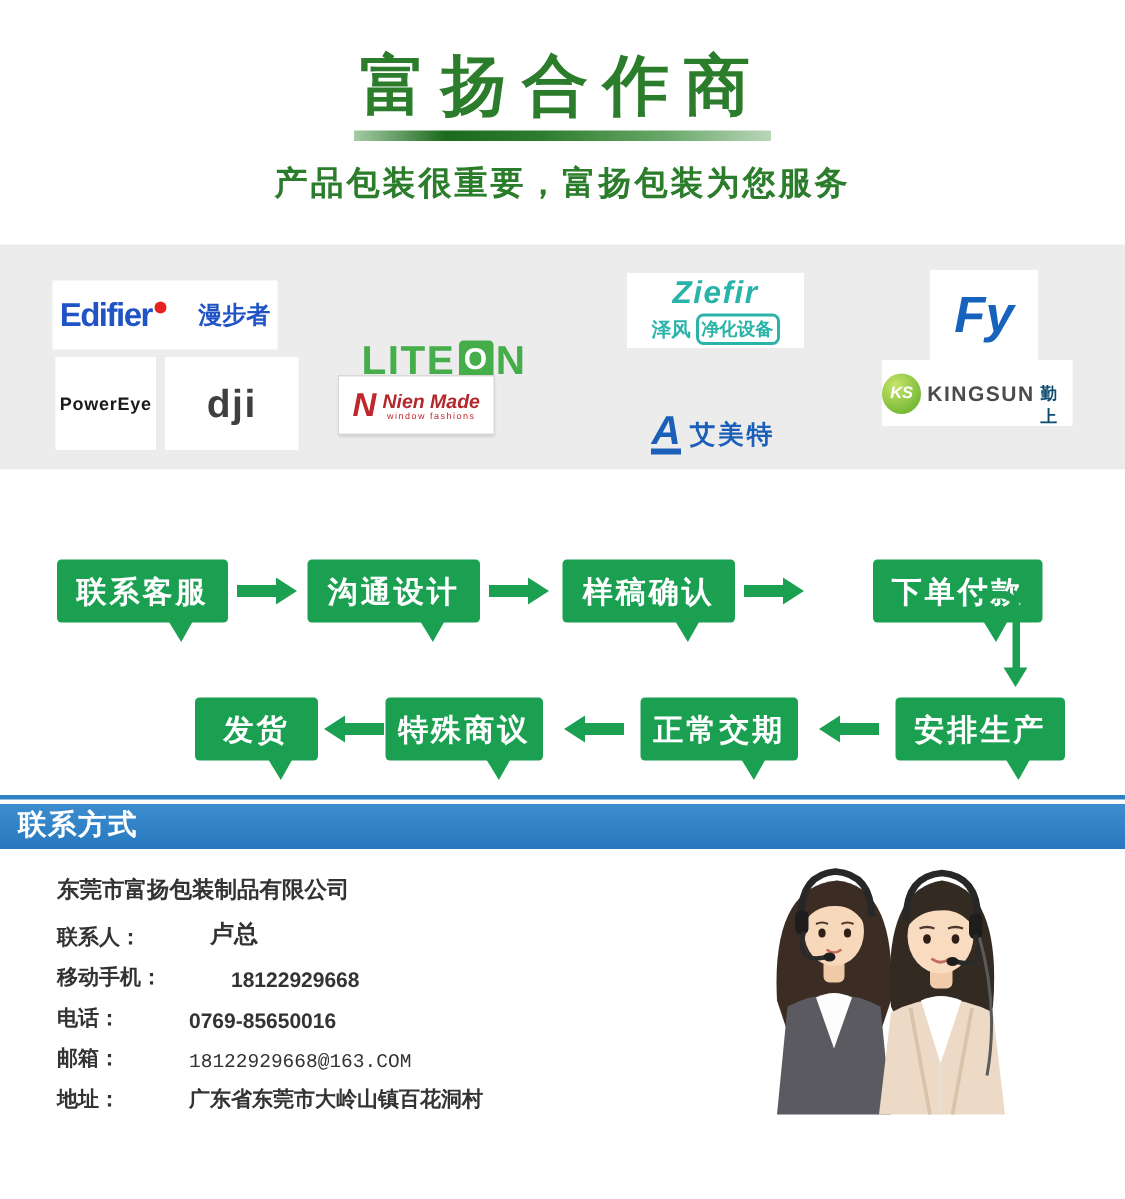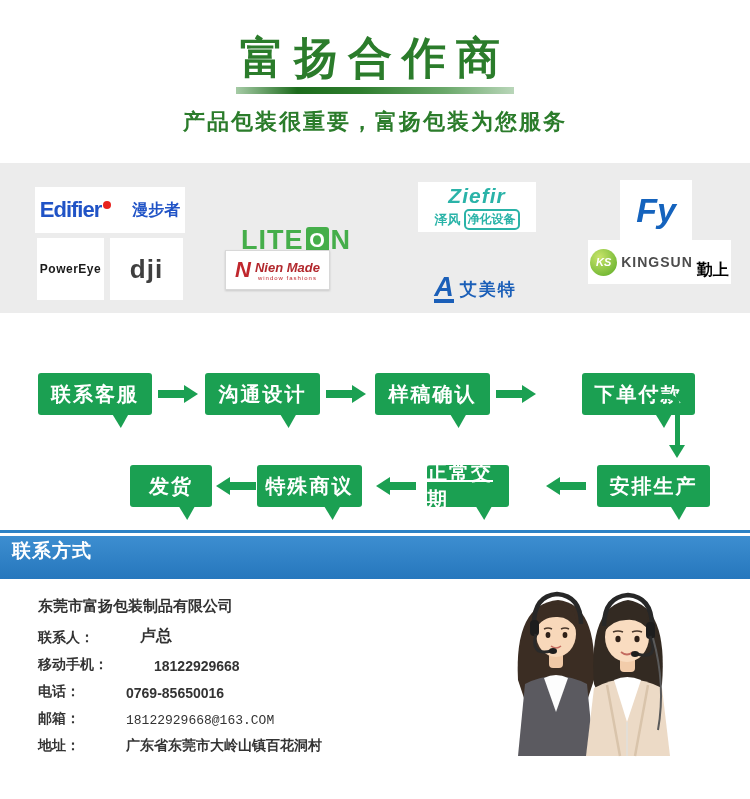--- a/index.html
+++ b/index.html
@@ -53,21 +53,21 @@
   .nien-col{display:flex;flex-direction:column;align-items:center;}
   .nien-name{color:var(--nienmade_red);font-weight:900;font-style:italic;font-size:13px;white-space:nowrap;}
   .nien-sub{color:#c0272d;font-size:6px;letter-spacing:1px;}
   .airmate-mark{color:var(--airmate_blue);font-weight:900;font-style:italic;font-size:27px;margin-right:6px;
     border-bottom:4px solid var(--airmate_blue);line-height:.9;}
   .airmate-name{color:var(--airmate_blue);font-weight:900;font-size:17px;letter-spacing:2px;}
   .kingsun-circle{width:27px;height:27px;border-radius:50%;margin-right:4px;
     background:radial-gradient(circle at 35% 30%,#c8e46a,var(--kingsun_green));
     color:#fff;font-weight:900;font-style:italic;font-size:11px;display:flex;align-items:center;justify-content:center;}
   .kingsun-name{color:#4c4c4c;font-weight:800;font-size:14px;letter-spacing:1px;margin-right:4px;}
-  .kingsun-cn{color:#000000;font-weight:800;font-size:16px;margin-top:16px;}
+  .kingsun-cn{color:#0c4a6e;font-weight:800;font-size:11px;margin-top:16px;}
   
   .flow{position:relative;height:217px;background:#fff;}
   .bubble{
     position:absolute;height:42px;background:var(--flow_green);border-radius:3px;
     color:#fff;font-size:20px;font-weight:bold;letter-spacing:2px;
     display:flex;align-items:center;justify-content:center;
   }
   .bubble::after{
     content:"";position:absolute;bottom:-13px;right:20%;width:20px;height:15px;
     background:var(--flow_green);clip-path:polygon(12% 0,100% 0,58% 100%);
@@ -86,21 +86,21 @@
     border-top-right-radius:12px;
   }
   .elbow-head{
     position:absolute;left:669px;top:132px;width:0;height:0;
     border-left:8px solid transparent;border-right:8px solid transparent;
     border-top:13px solid var(--flow_green);
   }
   
   .contact-topline{height:3px;background:var(--contact_blue);margin-bottom:3px;}
   .contact-bar{
-    height:43px;background:linear-gradient(#3d8ed0,#2677bd);
+    height:30px;background:linear-gradient(#3d8ed0,#2677bd);
     color:#fff;font-size:19px;font-weight:bold;line-height:30px;padding-left:12px;letter-spacing:1px;
   }
   .contact-body{position:relative;height:196px;}
   .contact-details{position:absolute;left:38px;top:18px;color:var(--text_dark);}
   .company-name{font-size:15px;font-weight:bold;margin-bottom:10px;}
   .contact-row{font-size:14px;margin-bottom:9px;display:flex;align-items:flex-end;gap:40px;}
   .contact-label{font-weight:bold;margin-right:6px;white-space:nowrap;}
   .contact-value{font-weight:bold;}
   .contact-value.mono{font-family:"Liberation Mono","DejaVu Sans Mono",monospace;font-weight:normal;font-size:13px;}
   .contact-value.big{font-size:16px;}
@@ -138,38 +138,38 @@
   </div>
 
   <div class="logo-card" style="left:620px;top:17px;width:72px;height:60px;">
     <span class="fy-name">Fy</span>
   </div>
 
   <div class="logo-card" style="left:37px;top:75px;width:67px;height:62px;">
     <span class="powereye-name">PowerEye</span>
   </div>
 
-  <div class="logo-card" style="left:110px;top:75px;width:73px;height:62px;">
+  <div class="logo-card" style="left:110px;top:75px;width:89px;height:62px;">
     <span class="dji-name">dji</span>
   </div>
 
   <div class="logo-card nien-card" style="left:225px;top:87px;width:105px;height:40px;">
     <span class="nien-mark">N</span>
     <span class="nien-col">
       <span class="nien-name">Nien Made</span>
       <span class="nien-sub">window fashions</span>
     </span>
   </div>
 
   <div class="logo-plain" style="left:418px;top:82px;width:115px;height:32px;">
     <span class="airmate-mark">A</span>
     <span class="airmate-name">艾美特</span>
   </div>
 
-  <div class="logo-card" style="left:588px;top:77px;width:143px;height:44px;">
+  <div class="logo-card" style="left:588px;top:77px;width:127px;height:44px;">
     <span class="kingsun-circle">KS</span>
     <span class="kingsun-name">KINGSUN</span>
     <span class="kingsun-cn">勤上</span>
   </div>
 </div>
 
 <div class="flow">
   <div class="bubble" style="left:38px;top:60px;width:114px;">联系客服</div>
   <div class="bubble" style="left:205px;top:60px;width:115px;">沟通设计</div>
   <div class="bubble" style="left:375px;top:60px;width:115px;">样稿确认</div>
@@ -177,21 +177,21 @@
 
   <div class="arrow arrow-r" style="left:158px;top:72px;"></div>
   <div class="arrow arrow-r" style="left:326px;top:72px;"></div>
   <div class="arrow arrow-r" style="left:496px;top:72px;"></div>
 
   <div class="elbow"></div>
   <div class="elbow-head"></div>
 
   <div class="bubble" style="left:130px;top:152px;width:82px;">发货</div>
   <div class="bubble" style="left:257px;top:152px;width:105px;">特殊商议</div>
-  <div class="bubble" style="left:427px;top:152px;width:82px;text-decoration:underline;">正常交期</div>
+  <div class="bubble" style="left:427px;top:152px;width:105px;">正常交期</div>
   <div class="bubble" style="left:597px;top:152px;width:113px;">安排生产</div>
 
   <div class="arrow arrow-l" style="left:216px;top:164px;"></div>
   <div class="arrow arrow-l" style="left:376px;top:164px;"></div>
   <div class="arrow arrow-l" style="left:546px;top:164px;"></div>
 </div>
 
 <div>
   <div class="contact-topline"></div>
   <div class="contact-bar">联系方式</div>

